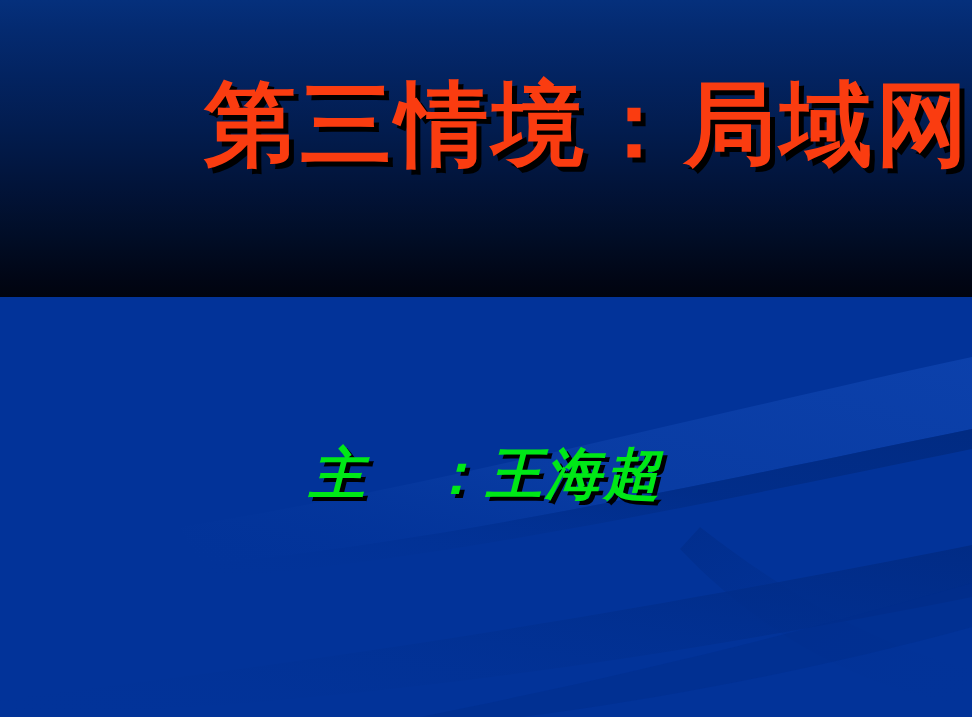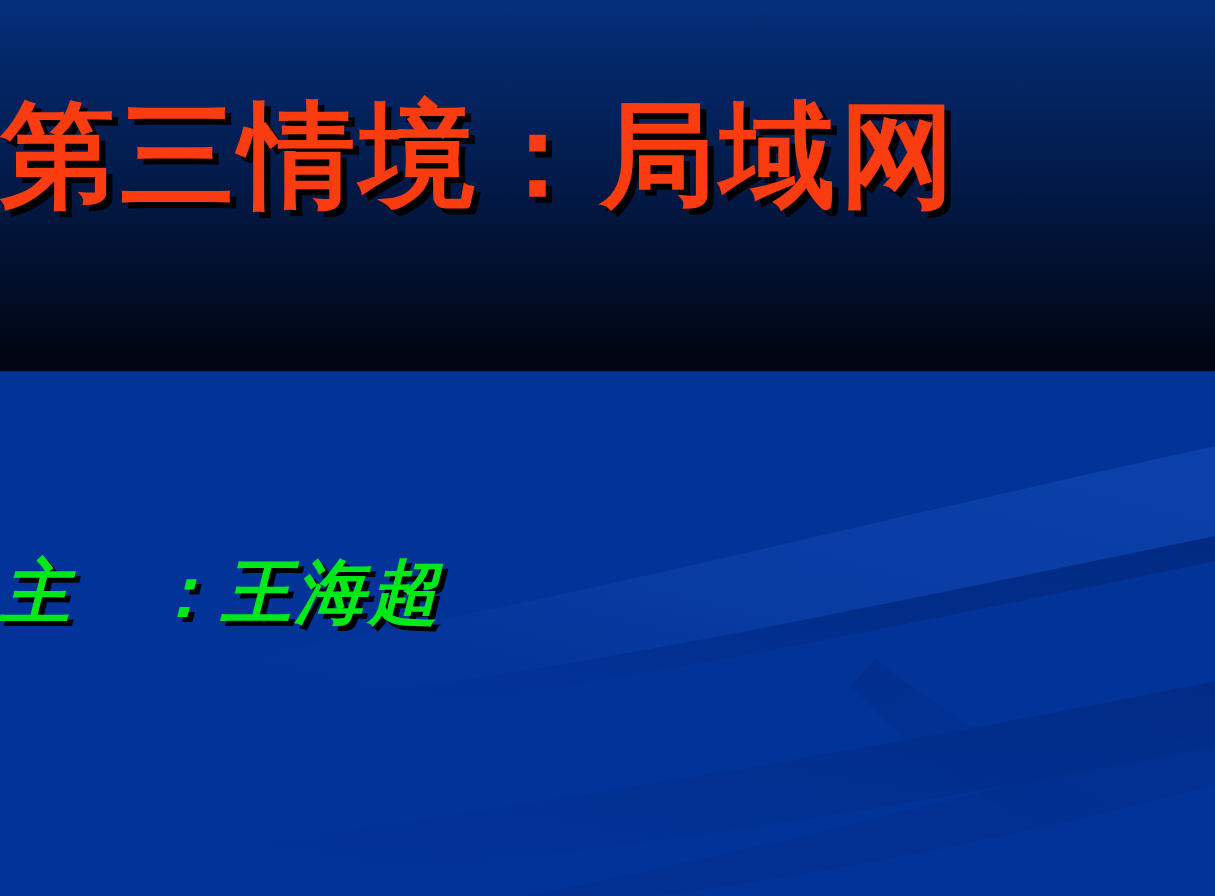--- a/index.html
+++ b/index.html
@@ -54,21 +54,21 @@
   }
   .swoosh svg { display: block; }
 
   
 
   .title-block {
     position: absolute;
     left: 0;
     top: 78px;
     width: 972px;
-    text-align: left;
+    text-align: right;
     line-height: 1.02;
   }
 
   .title-line {
     font-family: "DejaVu Serif", "Liberation Serif", serif;
     font-size: 92px;
     font-weight: 700;
     color: #fa3c10;
     letter-spacing: 4px;
     text-shadow: 5px 5px 0 #000000;
@@ -79,21 +79,21 @@
 
   .title-line.line2 {
     margin-top: 18px;
   }
 
   .subtitle-block {
     position: absolute;
     left: 0;
     top: 437px;
     width: 972px;
-    text-align: left;
+    text-align: center;
   }
 
   .subtitle-line {
     font-family: "DejaVu Serif", "Liberation Serif", serif;
     font-size: 56px;
     font-weight: 700;
     font-style: italic;
     color: #00e817;
     letter-spacing: 3px;
     text-shadow: 4px 4px 0 #000000;

